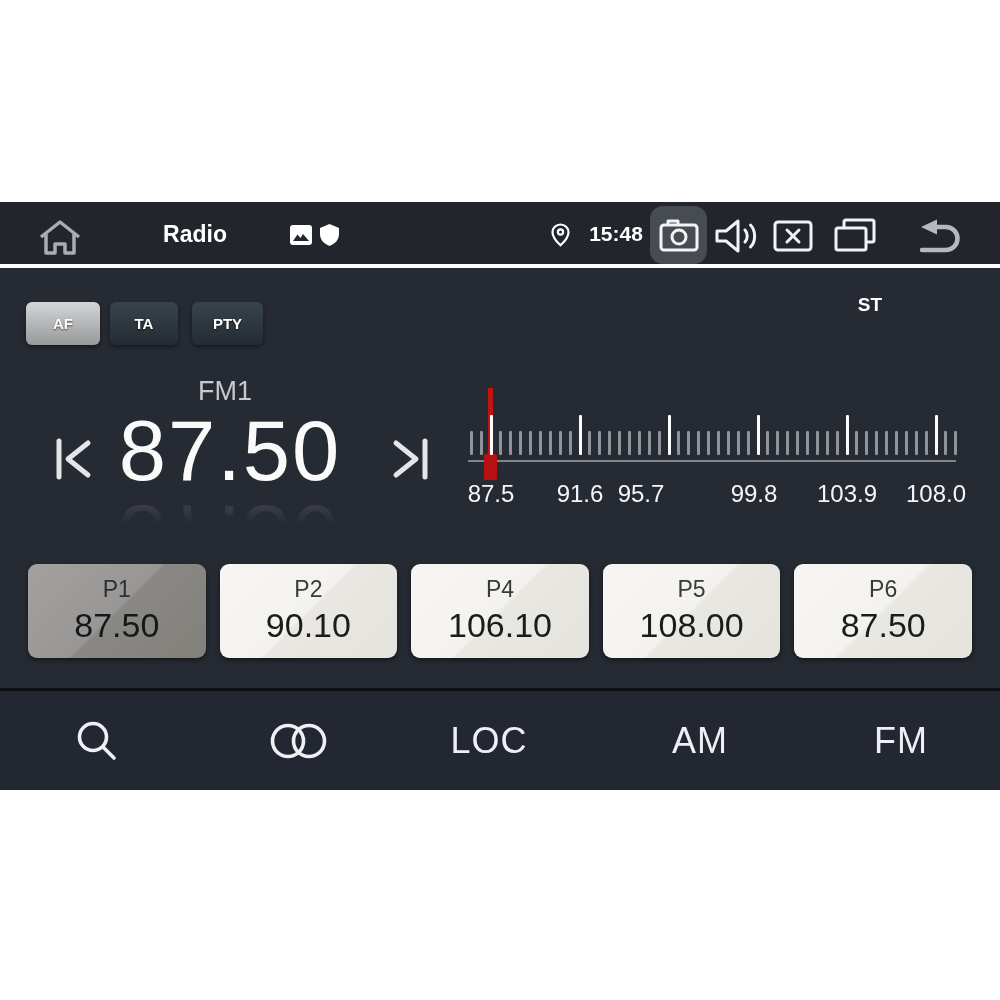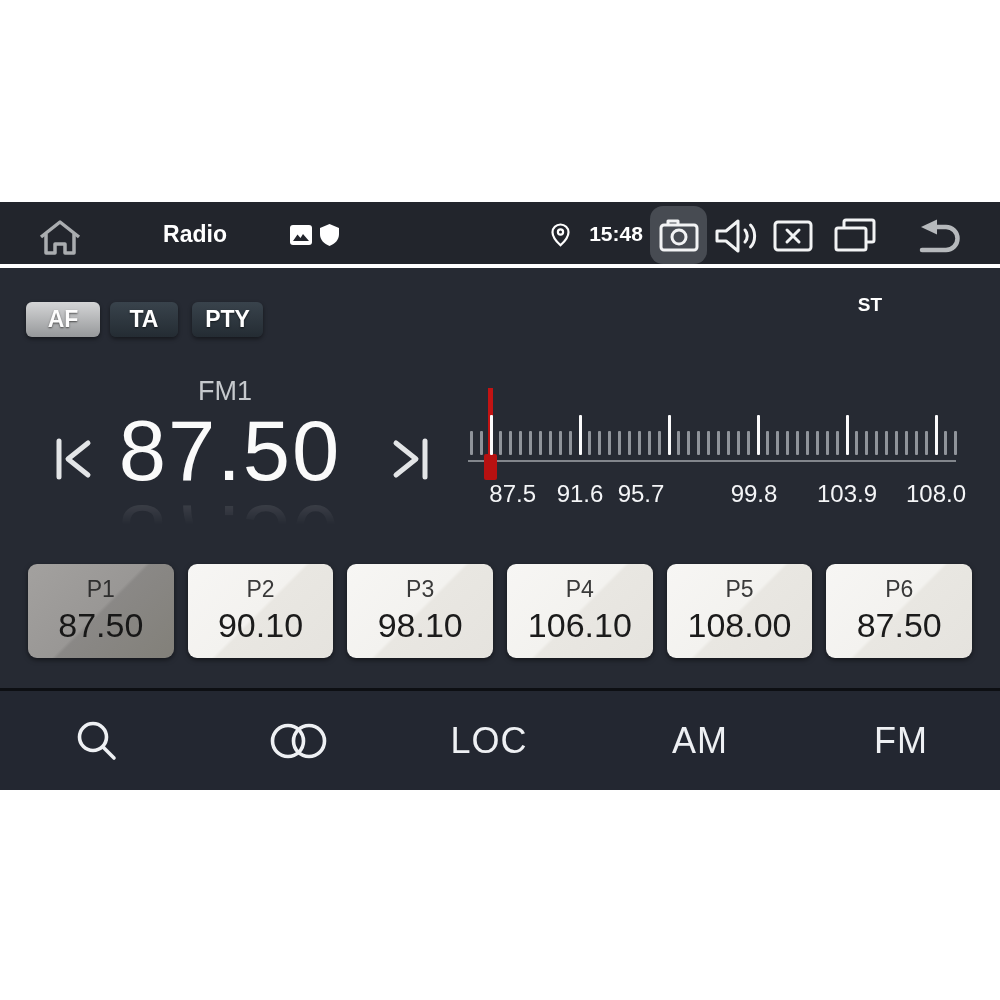--- a/index.html
+++ b/index.html
@@ -10,21 +10,21 @@
   
   .statusbar { position:absolute; left:0; top:0; width:1000px; height:66px;
                background:#22252c; border-bottom:4px solid #ffffff; }
   .sb-item { position:absolute; display:flex; align-items:center; justify-content:center; }
   .sb-title { left:140px; top:0; width:110px; height:64px; color:#fff; font-size:23px; font-weight:bold; }
   .sb-time  { left:580px; top:0; width:72px; height:64px; color:#fff; font-size:21px; font-weight:bold; }
   .cam-highlight { left:650px; top:4px; width:57px; height:58px; background:#474b52; border-radius:13px; }
   svg { display:block; }
 
   
-  .chip { position:absolute; height:35px; border-radius:6px; color:#fff; font-size:23px; font-weight:bold;
+  .chip { position:absolute; height:43px; border-radius:6px; color:#fff; font-size:15px; font-weight:bold;
           display:flex; align-items:center; justify-content:center;
           background:linear-gradient(#39434c,#242c33); box-shadow:0 2px 4px rgba(0,0,0,.45);
           text-shadow:0 1px 2px rgba(0,0,0,.6); }
   .chip.active { background:linear-gradient(#d4d5d6,#96989a); color:#fdfdfd; }
   .chip-af { left:26px; top:100px; width:74px; }
   .chip-ta { left:110px; top:100px; width:68px; }
   .chip-pty{ left:192px; top:100px; width:71px; }
   .st-label { position:absolute; left:840px; top:92px; width:60px; text-align:center;
               color:#fff; font-size:19px; font-weight:bold; }
 
@@ -218,42 +218,38 @@
         <div class="tick minor" style="left: 865.278px;"></div>
         <div class="tick minor" style="left: 875.167px;"></div>
         <div class="tick minor" style="left: 885.056px;"></div>
         <div class="tick minor" style="left: 894.944px;"></div>
         <div class="tick minor" style="left: 904.833px;"></div>
         <div class="tick minor" style="left: 914.722px;"></div>
         <div class="tick minor" style="left: 924.611px;"></div>
         <div class="tick major" style="left: 934.5px;"></div>
         <div class="tick minor" style="left: 944.389px;"></div>
         <div class="tick minor" style="left: 954.278px;"></div>
-        <div class="scale-label" style="left: 446px; text-align: right;">87.5</div>
+        <div class="scale-label" style="left: 446px;">87.5</div>
         <div class="scale-label" style="left: 535px;">91.6</div>
         <div class="scale-label" style="left: 596px;">95.7</div>
         <div class="scale-label" style="left: 709px;">99.8</div>
         <div class="scale-label" style="left: 802px;">103.9</div>
         <div class="scale-label" style="left: 891px;">108.0</div>
       </div>
 
     <div class="presets-row">
       <div class="preset active">
         <div class="preset-name">P1</div>
         <div class="preset-freq">87.50</div>
       </div>
       <div class="preset">
         <div class="preset-name">P2</div>
         <div class="preset-freq">90.10</div>
       </div>
       <div class="preset">
-        <div class="preset-name">P3</div>
-        <div class="preset-freq">98.10</div>
-      </div>
-      <div class="preset">
         <div class="preset-name">P4</div>
         <div class="preset-freq">106.10</div>
       </div>
       <div class="preset">
         <div class="preset-name">P5</div>
         <div class="preset-freq">108.00</div>
       </div>
       <div class="preset">
         <div class="preset-name">P6</div>
         <div class="preset-freq">87.50</div>

